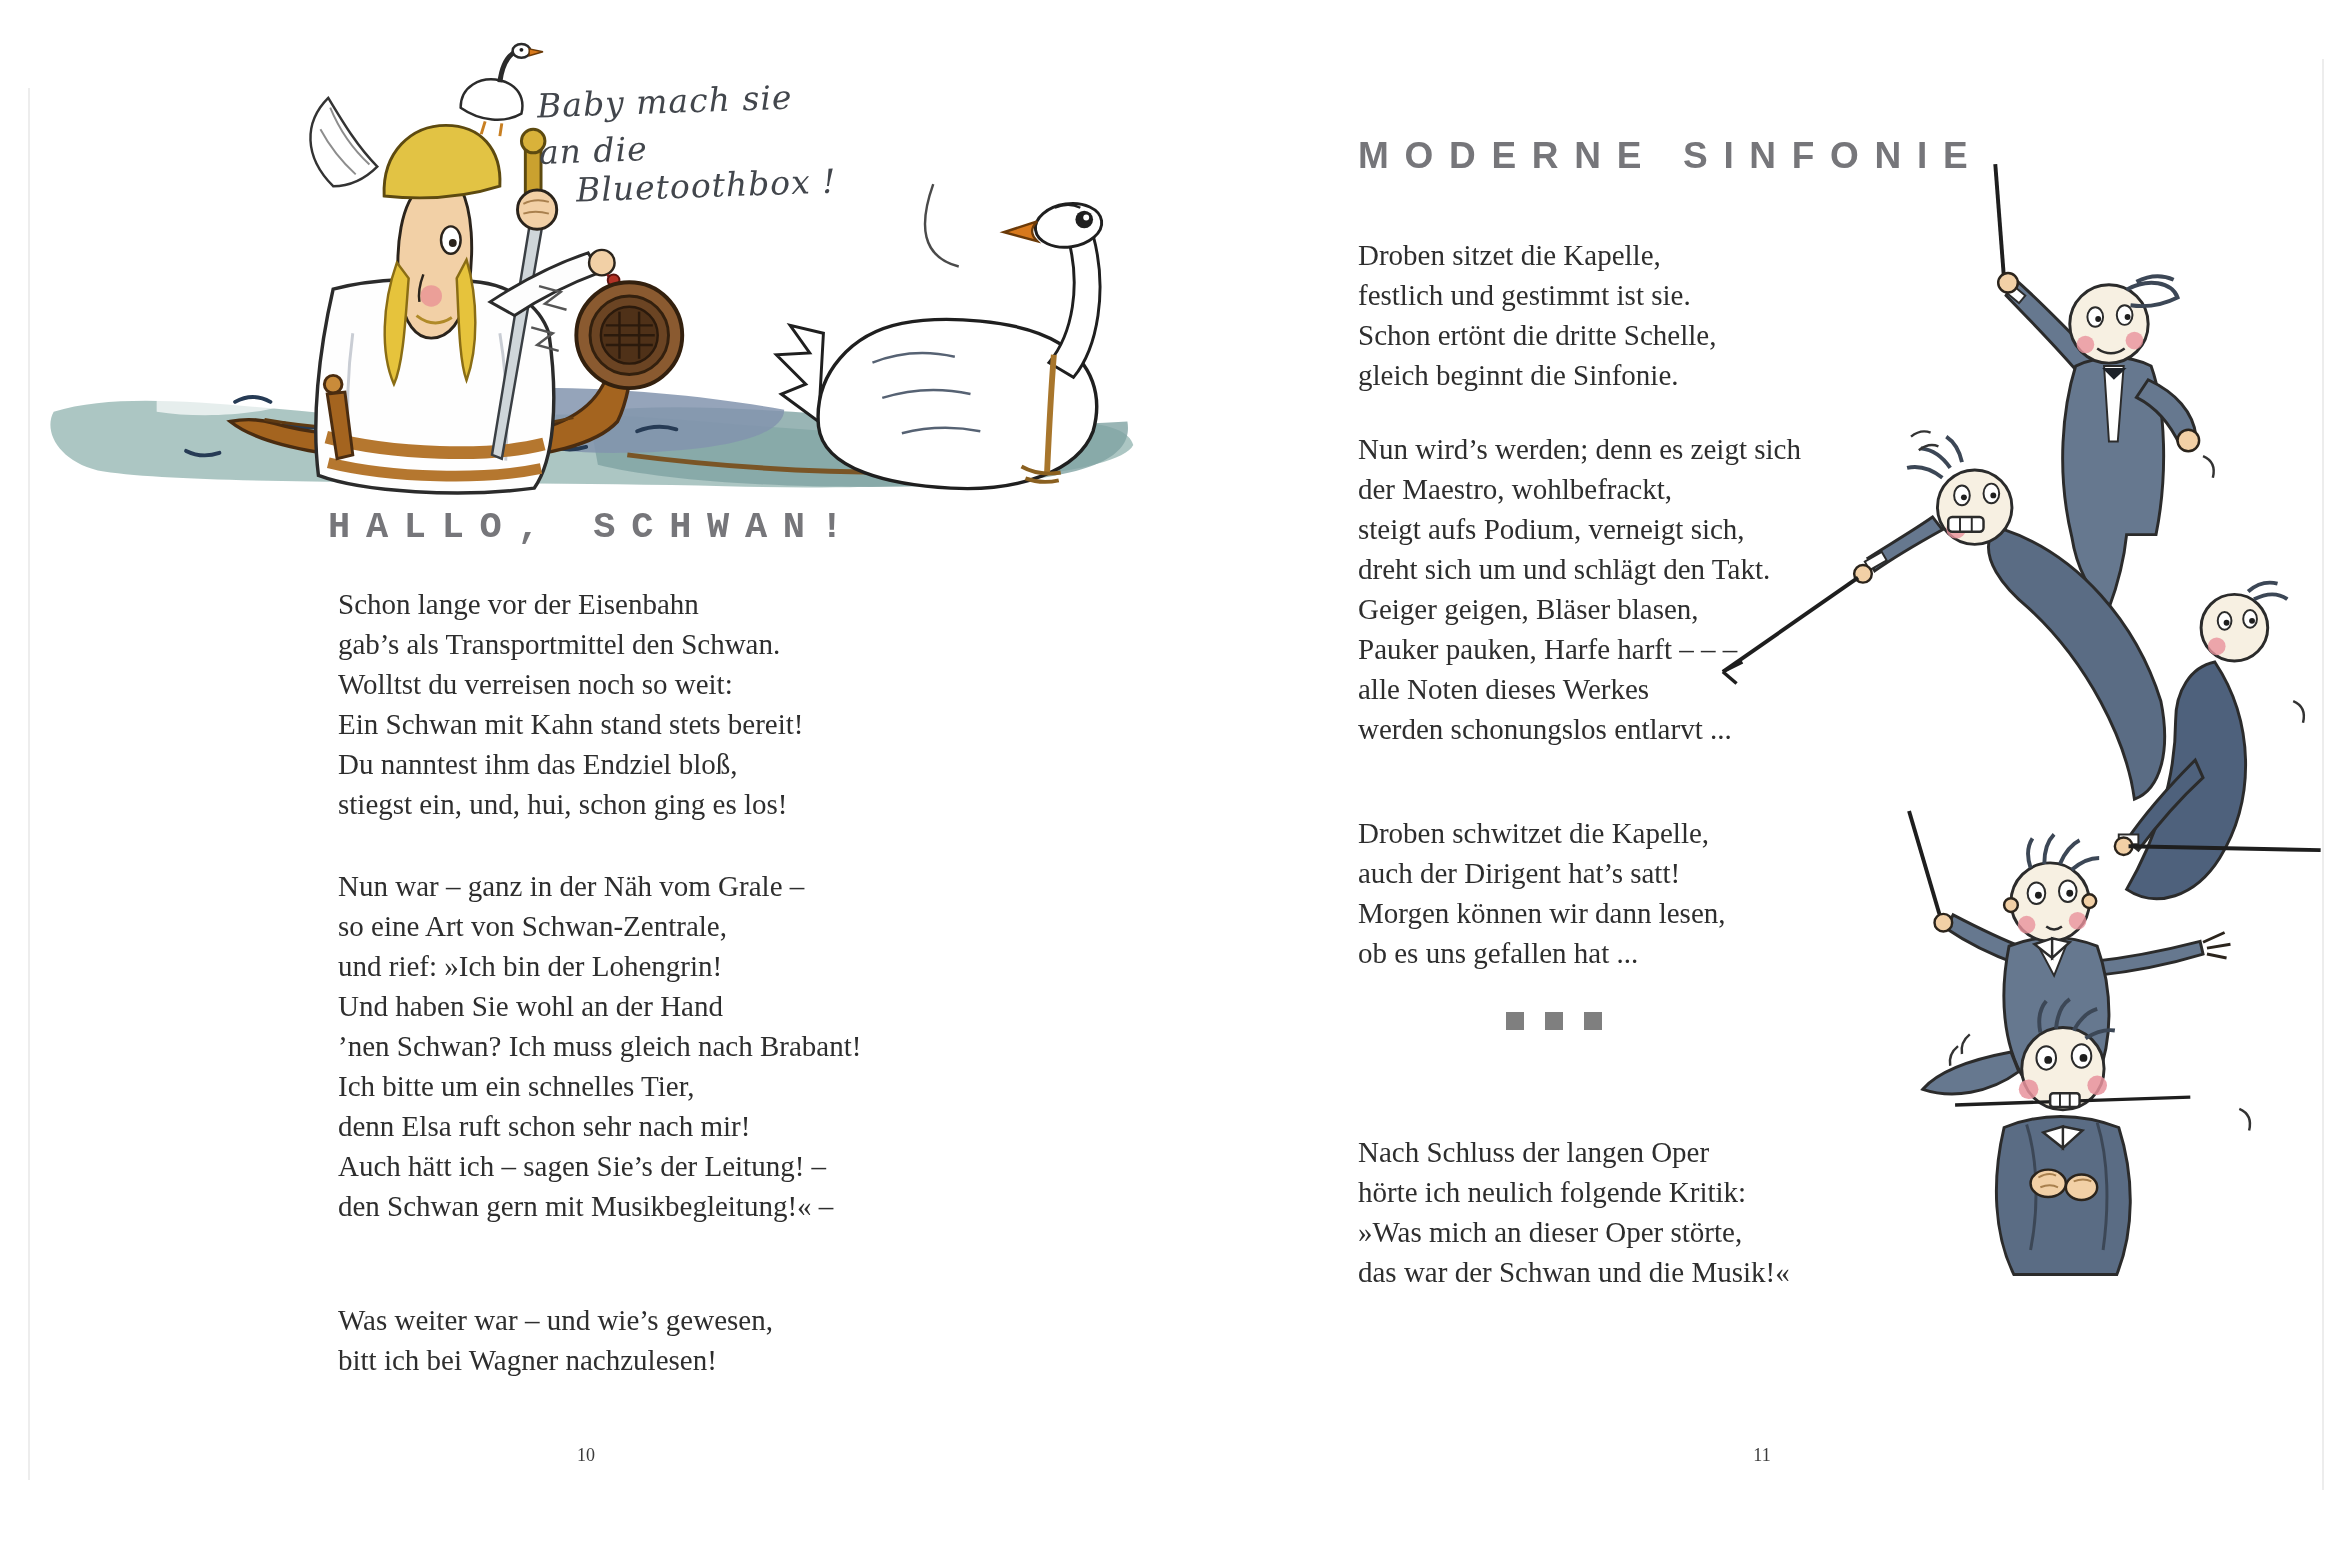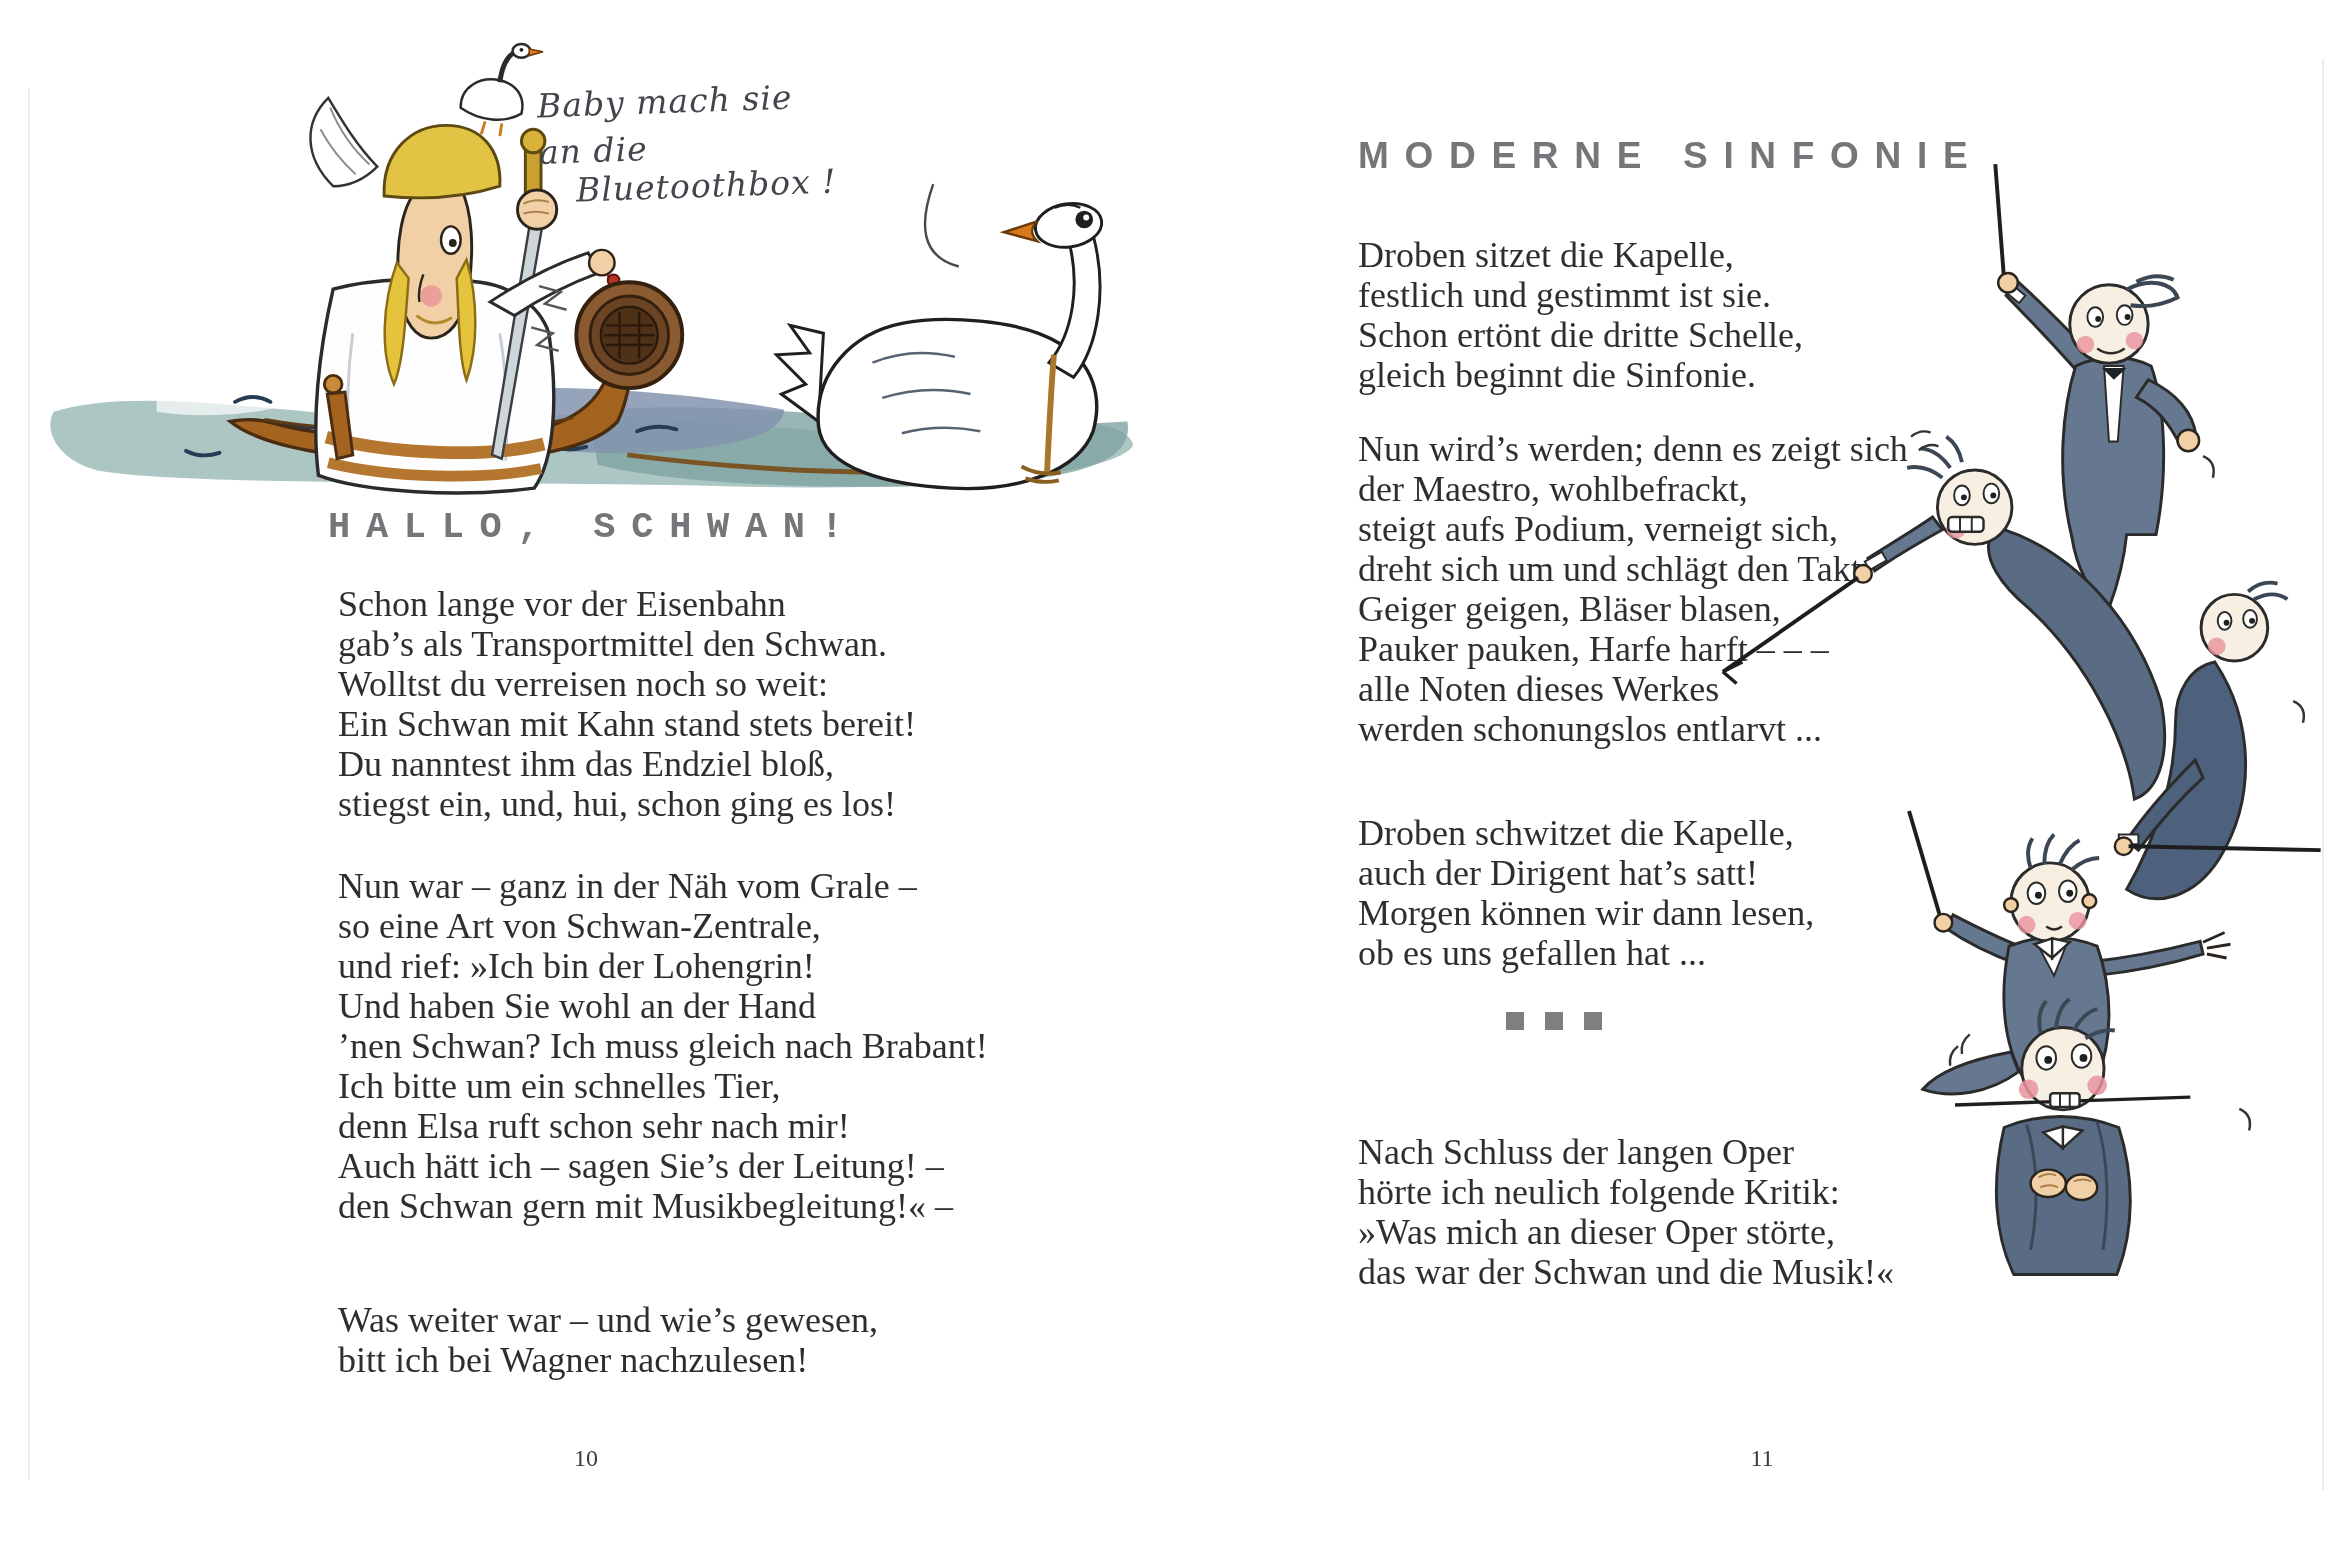--- a/index.html
+++ b/index.html
@@ -16,30 +16,30 @@
     position:absolute;
     font-family:"Liberation Sans", sans-serif;
     font-weight:700;
     font-size:37px;
     letter-spacing:15.7px;
     color:var(--title,#76767a);
     white-space:nowrap;
   }
   .stanza{
     position:absolute;
-    font-size:36px;
+    font-size:29px;
     line-height:40px;
     color:var(--body-text,#2e2e2e);
     white-space:nowrap;
   }
   .poem-line{white-space:nowrap;}
   .page-number{
     position:absolute;
     width:98px;text-align:center;
-    font-size:24px;color:#3b3b3b;
+    font-size:18px;color:#3b3b3b;
   }
   .illustration{position:absolute;pointer-events:none;}
   .handwriting-line{
     position:absolute;
     font-family:"DejaVu Serif", serif;
     font-style:italic;
     font-size:33px;
     color:#42464c;
     transform:rotate(-2deg);
     letter-spacing:1px;

